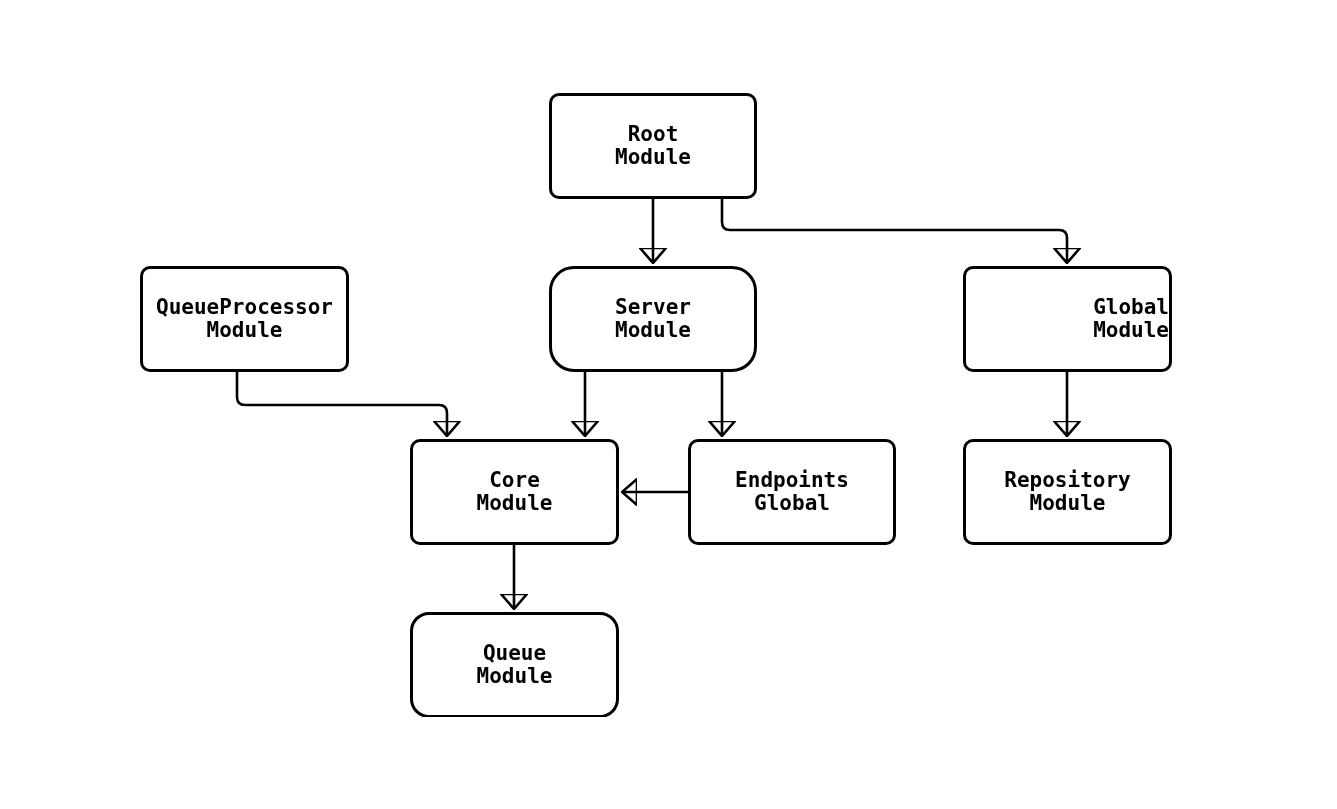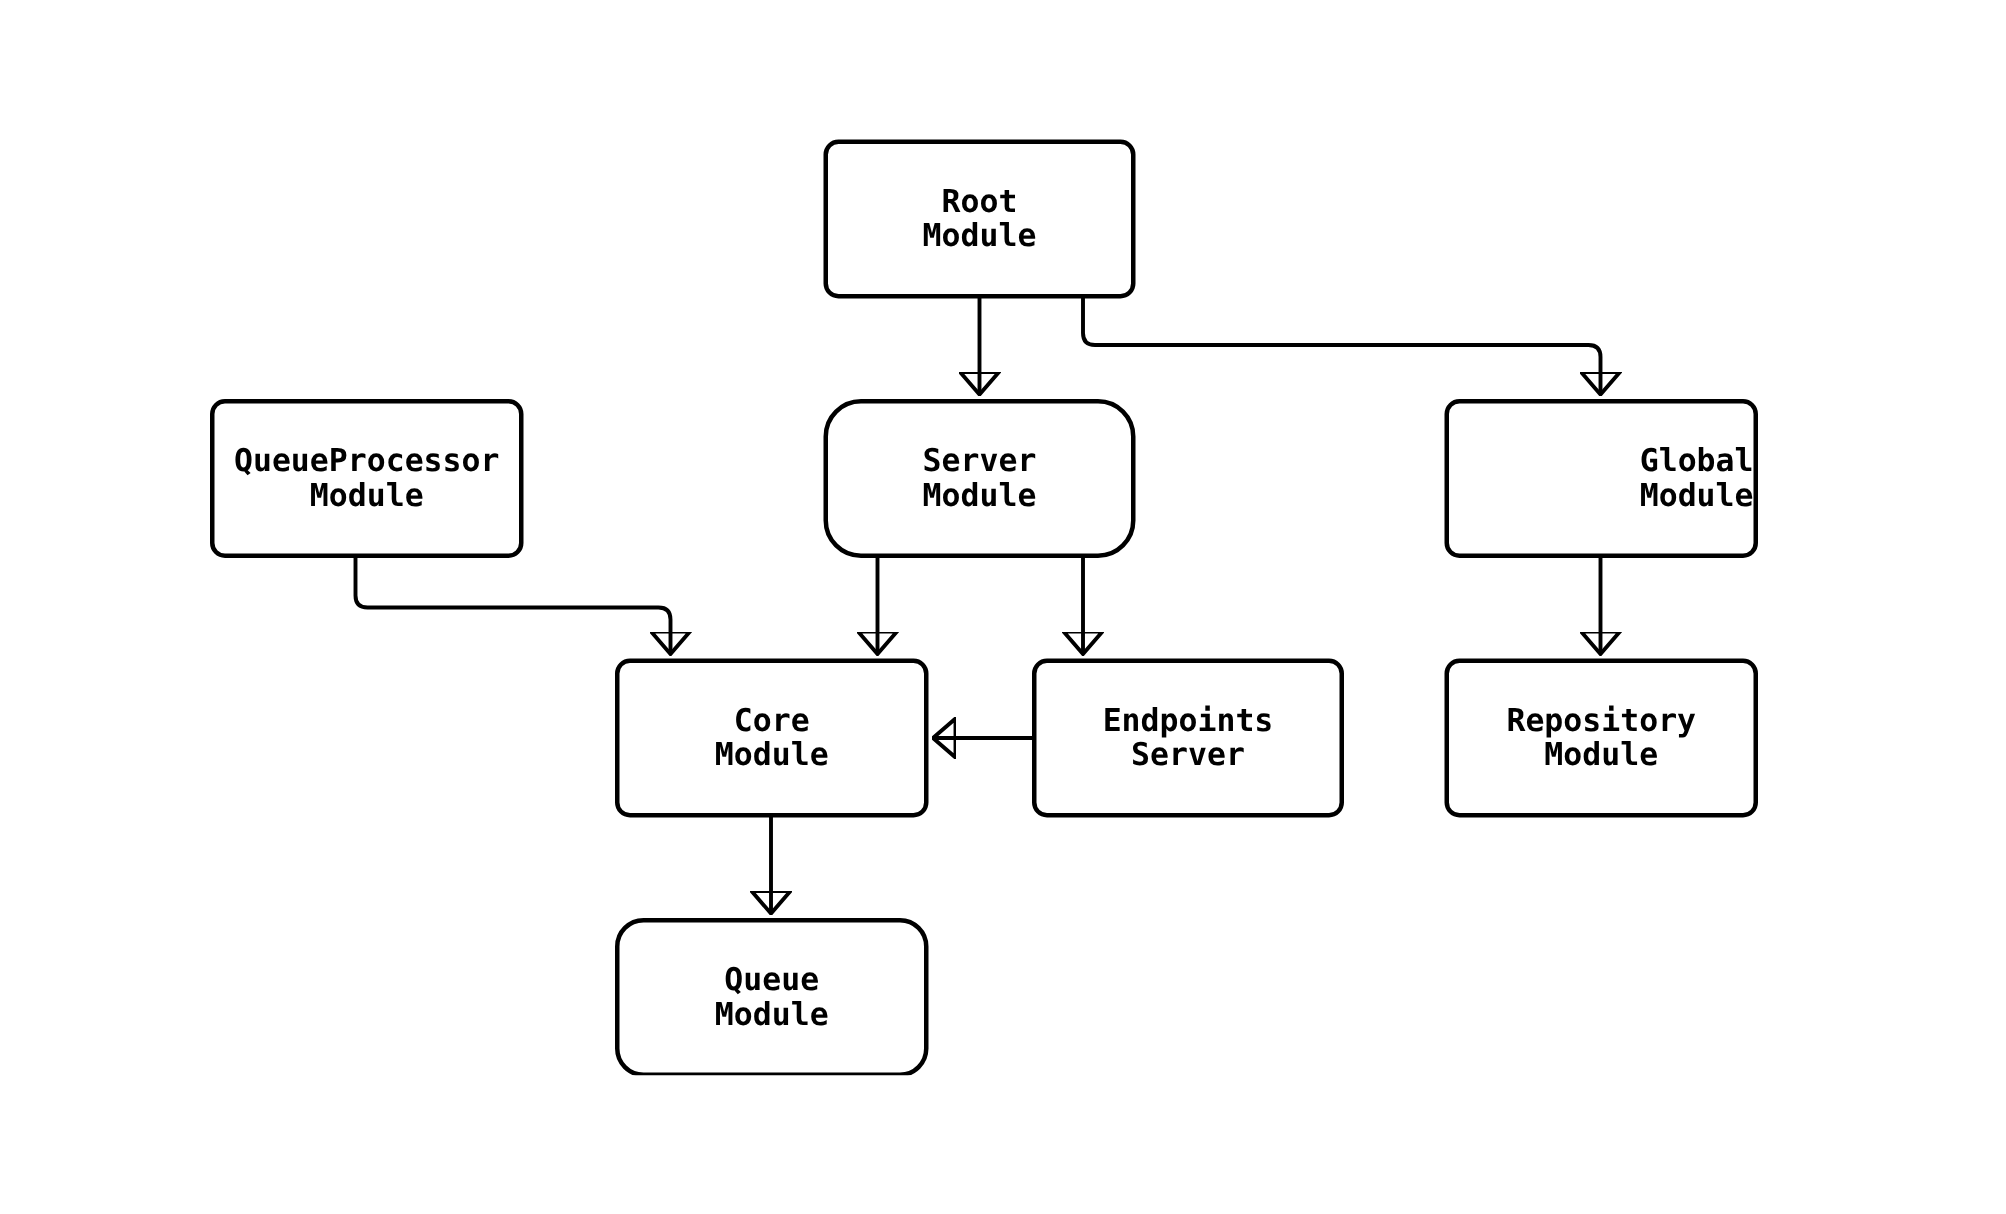--- a/index.html
+++ b/index.html
@@ -96,21 +96,21 @@
 Module</span>
   </div>
 
   <div class="node" id="node-core">
     <span>Core
 Module</span>
   </div>
 
   <div class="node" id="node-endpoints">
     <span>Endpoints
-Server</span>
+Global</span>
   </div>
 
   <div class="node" id="node-repository">
     <span>Repository
 Module</span>
   </div>
 
   <div class="node" id="node-queue">
     <span>Queue
 Module</span>

